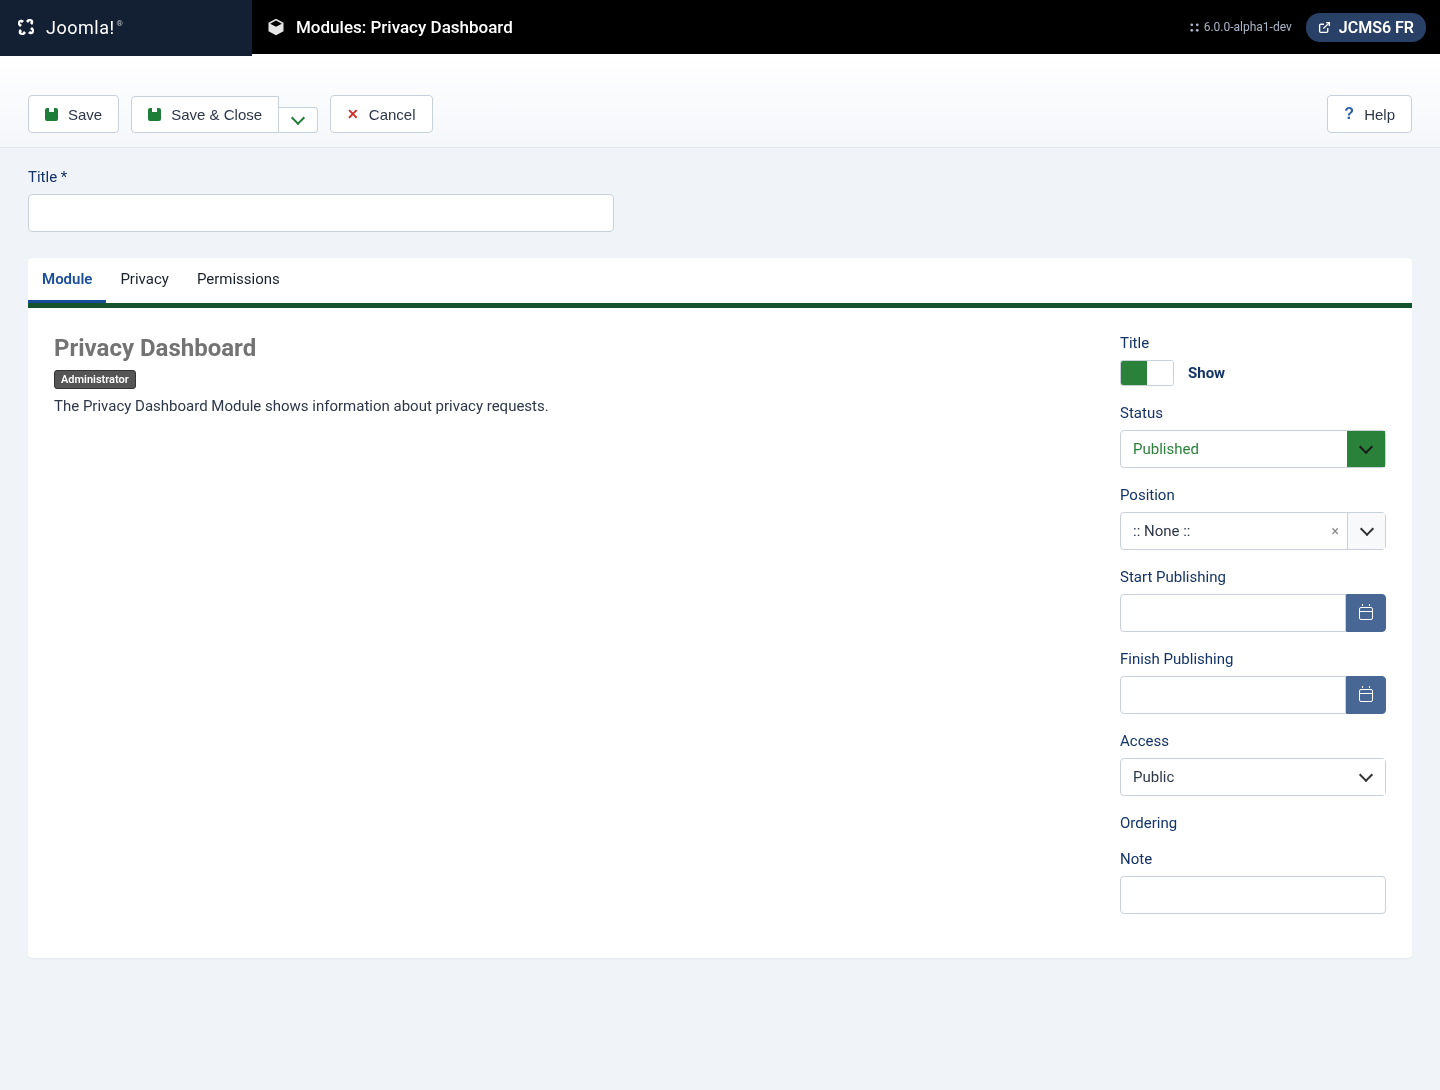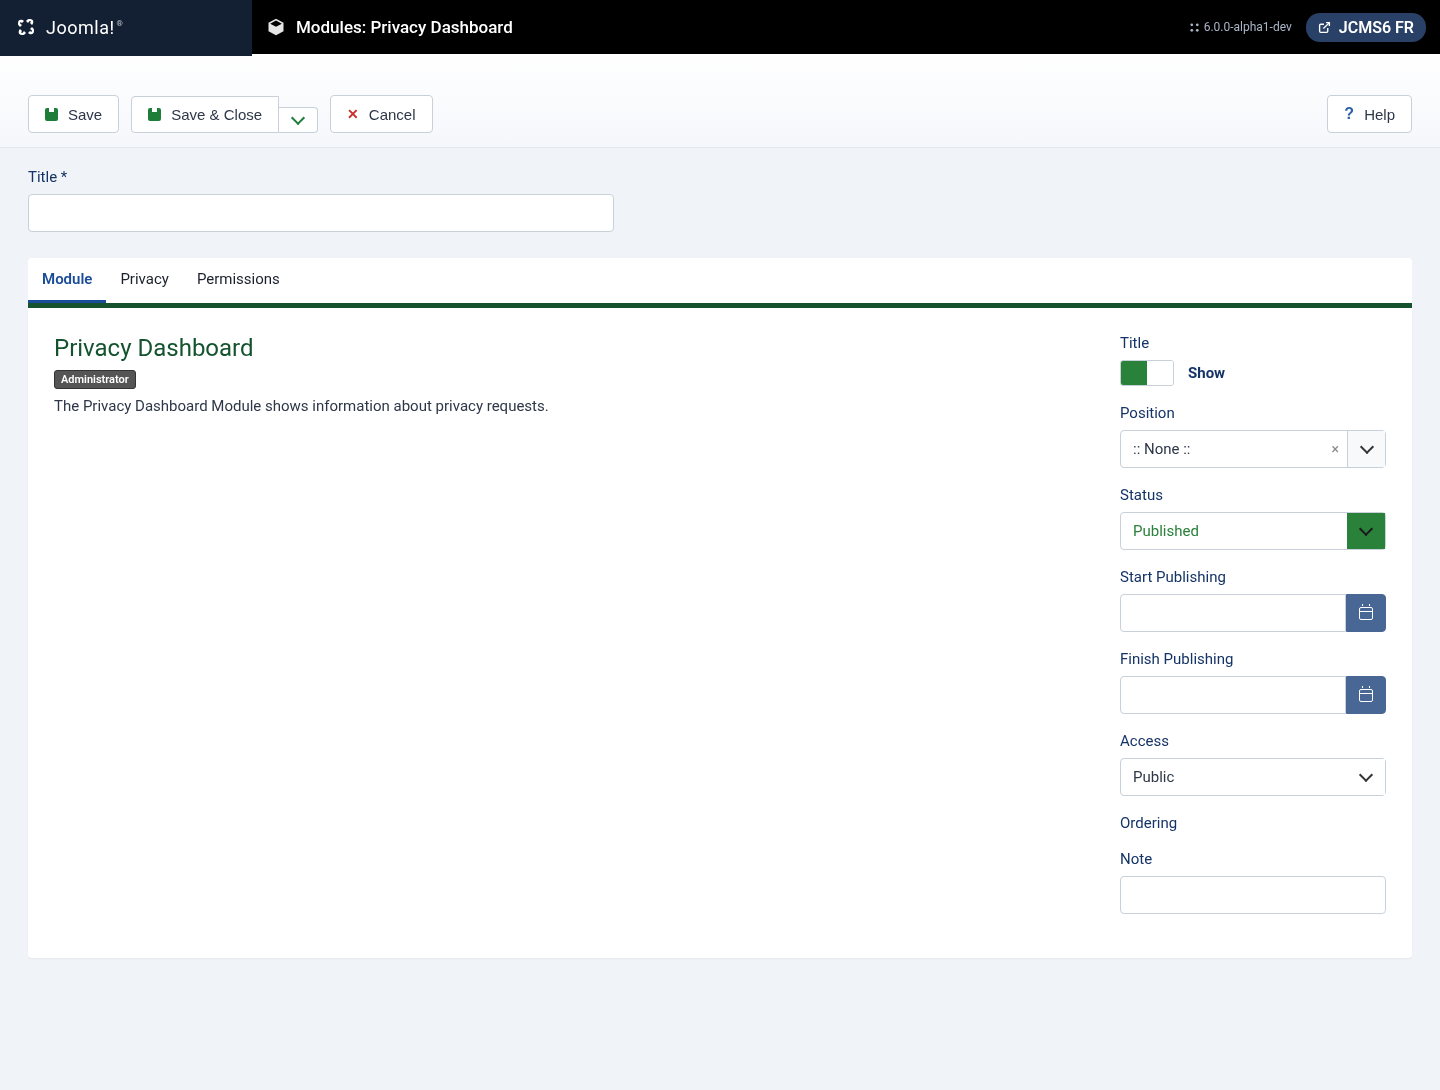--- a/index.html
+++ b/index.html
@@ -37,21 +37,21 @@
 .title-input { width: 586px; height: 38px; background: #fff; border: 1px solid #c8d0da; border-radius: 4px; padding: 0 10px; font-size: 15px; }
 
 
 .tabs { display: flex; background: #fff; border-bottom: 5px solid #14532d; margin-top: 26px; border-radius: 4px 4px 0 0; }
 .tab { padding: 12px 14px; font-size: 15px; cursor: pointer; color: #1a202c; }
 .tab.active { color: #1a4d99; font-weight: 600; border-bottom: 3px solid #1a4d99; }
 
 
 .panel { background: #fff; display: flex; padding: 26px; border-radius: 0 0 4px 4px; box-shadow: 0 1px 2px rgba(0,0,0,0.05); min-height: 580px; }
 .panel-left { flex: 1; }
-.module-title { font-size: 24px; font-weight: 400; color: #14532d; margin-bottom: 8px; }
+.module-title { font-size: 24px; font-weight: 700; color: #737373; margin-bottom: 8px; }
 .badge { display: inline-block; background: #555; color: #fff; font-size: 11px; font-weight: 600; padding: 2px 6px; border-radius: 3px; border: 1px solid #333; margin-bottom: 8px; }
 .module-desc { font-size: 15px; color: #2d3748; }
 
 .panel-right { width: 266px; }
 .field { margin-bottom: 18px; }
 .field-label { color: #143366; font-size: 15px; margin-bottom: 8px; display: block; }
 
 .toggle-row { display: flex; align-items: center; gap: 14px; font-weight: bold; }
 .toggle { width: 54px; height: 26px; border: 1px solid #c8d0da; border-radius: 3px; display: flex; overflow: hidden; cursor: pointer; }
 .toggle-on { width: 27px; background: #2a813a; }
@@ -168,41 +168,41 @@
         <div class="toggle-row">
           <div class="toggle">
             <div class="toggle-on"></div>
               <div class="toggle-off"></div>
           </div>
           <span class="toggle-label">Show</span>
         </div>
       </div>
 
       <div class="field">
+        <span class="field-label">Status</span>
+        <div class="select-box published">
+          <span class="select-value">Published</span>
+          <span class="select-caret dark">
+              <span class="chev-down"></span>
+            </span>
+        </div>
+      </div>
+
+      <div class="field">
         <span class="field-label">Position</span>
         <div class="select-box">
           <span class="select-value">:: None ::</span>
           <span class="select-clear">×</span>
           <span class="select-caret">
               <span class="chev-down" style="border-color:#333;"></span>
             </span>
         </div>
       </div>
 
       <div class="field">
-        <span class="field-label">Status</span>
-        <div class="select-box published">
-          <span class="select-value">Published</span>
-          <span class="select-caret dark">
-              <span class="chev-down"></span>
-            </span>
-        </div>
-      </div>
-
-      <div class="field">
         <span class="field-label">Start Publishing</span>
         <div class="input-row">
           <input type="text" value="" style="">
           <span class="input-btn">
             <span class="cal-icon"></span>
           </span>
         </div>
       </div>
 
       <div class="field">

